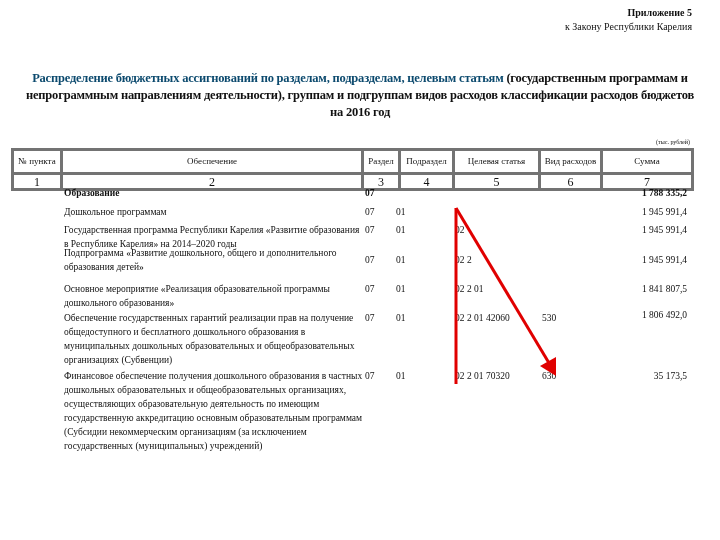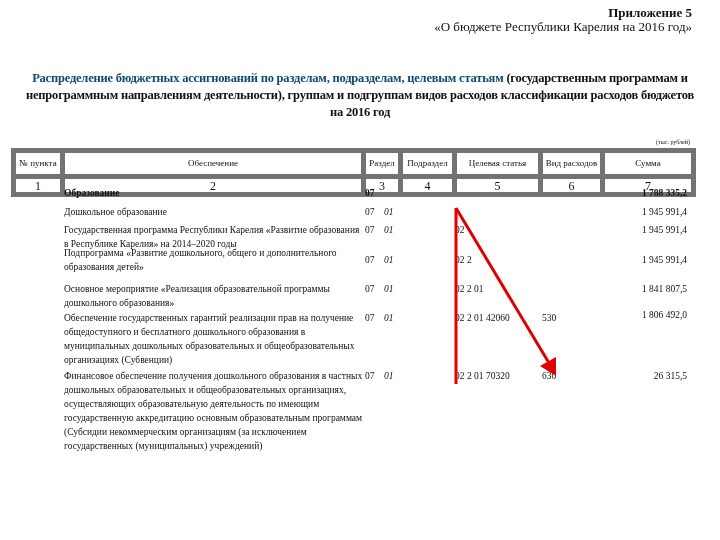--- a/index.html
+++ b/index.html
@@ -1,41 +1,41 @@
 <!DOCTYPE html>
 <html><head>
 <meta charset="utf-8">
 <style>
   html, body { margin:0; padding:0; background:#ffffff; }
   body { width:720px; height:540px; position:relative; overflow:hidden;
          font-family:"Liberation Serif", "DejaVu Serif", serif; color:#111; }
   .abs { position:absolute; }
-  .appendix { right:28px; top:6px; text-align:right; font-size:13px; line-height:14px; }
+  .appendix { right:28px; top:6px; text-align:right; font-size:10px; line-height:14px; }
   .appendix .b { font-weight:bold; }
   .title { left:20px; width:680px; top:70px; text-align:center; font-weight:bold;
            font-size:12.5px; line-height:17px; letter-spacing:-0.2px; }
   .title .red { color:#0c4a6e; }
   .units { right:30px; top:139px; font-size:6px; }
   table.hdr { position:absolute; left:11px; top:148px; border-collapse:collapse; table-layout:fixed; }
-  table.hdr td { border:5px solid #737373; text-align:center; vertical-align:middle; padding:0; }
+  table.hdr td { border:3px solid #737373; text-align:center; vertical-align:middle; padding:0; }
   table.hdr tr.h td { height:21px; font-size:9px; line-height:9px; }
   table.hdr tr.n td { height:13px; font-size:12px; line-height:12px; }
   .row { position:absolute; font-size:9.5px; line-height:14px; }
   .name { left:64px; width:300px; }
-  .c3 { left:365px; } .c4 { left:384px;font-style:italic; } .c5 { left:455px; } .c6 { left:542px; }
+  .c3 { left:365px; } .c4 { left:396px; } .c5 { left:455px; } .c6 { left:542px; }
   .sum { right:33px; text-align:right; }
   .bold { font-weight:bold; }
   svg.arrow { position:absolute; left:0; top:0; }
 </style>
 </head>
 <body>
 
 <div class="abs appendix">
   <div class="b">Приложение 5</div>
-  <div>«О бюджете Республики Карелия на 2016 год»</div>
+  <div>к Закону Республики Карелия</div>
 </div>
 
 <div class="abs title"><span class="red">Распределение бюджетных ассигнований по разделам, подразделам, целевым статьям</span><span> (государственным программам и непрограммным направлениям деятельности), группам и подгруппам видов расходов классификации расходов бюджетов на 2016 год</span></div>
 
 <div class="abs units">(тыс. рублей)</div>
 
 <table class="hdr">
   <colgroup>
     <col style="width:49px">
       <col style="width:301px">
@@ -67,21 +67,21 @@
 </tbody>
   </table>
 
 <div>
   <div class="row name bold" style="top:186px">Образование</div>
   <div class="row c3 bold" style="top:186px">07</div>
   <div class="row sum bold" style="top:186px">1 788 335,2</div>
 </div>
 
 <div>
-  <div class="row name" style="top:205px">Дошкольное образование</div>
+  <div class="row name" style="top:205px">Дошкольное программам</div>
   <div class="row c3" style="top:205px">07</div>
   <div class="row c4" style="top:205px">01</div>
   <div class="row sum" style="top:205px">1 945 991,4</div>
 </div>
 
 <div>
   <div class="row name" style="top:223px">Государственная программа Республики Карелия «Развитие образования в Республике Карелия» на 2014–2020 годы</div>
   <div class="row c3" style="top:223px">07</div>
   <div class="row c4" style="top:223px">01</div>
   <div class="row c5" style="top:223px">02</div>
@@ -112,20 +112,20 @@
   <div class="row c6" style="top:311px">530</div>
   <div class="row sum" style="top:308px">1 806 492,0</div>
 </div>
 
 <div>
   <div class="row name" style="top:369px">Финансовое обеспечение получения дошкольного образования в частных дошкольных образовательных и общеобразовательных организациях, осуществляющих образовательную деятельность по имеющим государственную аккредитацию основным образовательным программам (Субсидии некоммерческим организациям (за исключением государственных (муниципальных) учреждений)</div>
   <div class="row c3" style="top:369px">07</div>
   <div class="row c4" style="top:369px">01</div>
   <div class="row c5" style="top:369px">02 2 01 70320</div>
   <div class="row c6" style="top:369px">630</div>
-  <div class="row sum" style="top:369px">26 315,5</div>
+  <div class="row sum" style="top:369px">35 173,5</div>
 </div>
 
 <svg class="arrow" width="720" height="540">
   <line x1="456" y1="208" x2="456" y2="384" stroke="#e00000" stroke-width="3"></line>
   <line x1="456" y1="208" x2="552" y2="368" stroke="#e00000" stroke-width="3"></line>
   <polygon points="556,376 540,366 556,357" fill="#e00000"></polygon>
 </svg>
 
 </body></html>

